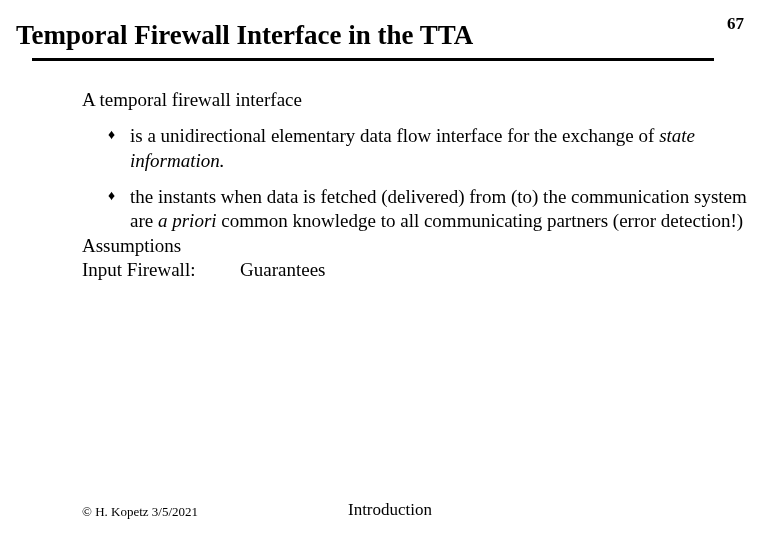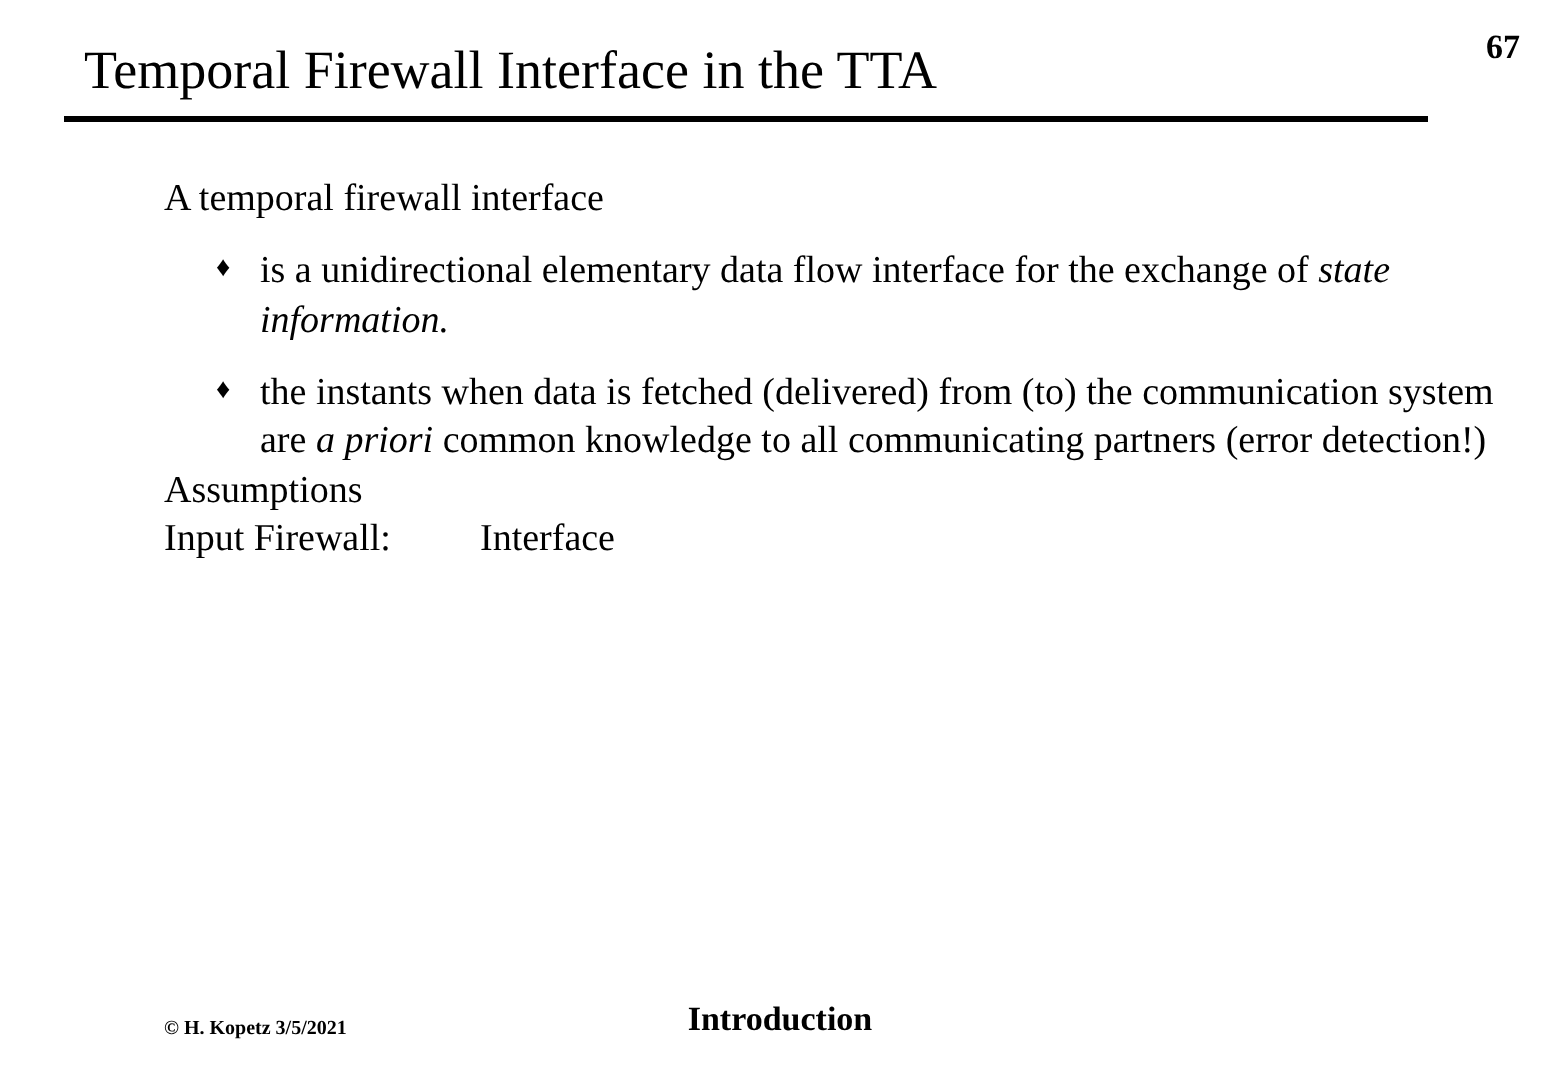--- a/index.html
+++ b/index.html
@@ -8,30 +8,30 @@
     height: 540px;
     background: #ffffff;
     font-family: "Times New Roman", Times, serif;
     color: #000000;
     position: relative;
     overflow: hidden;
   }
   .page-number {
     position: absolute;
     top: 14px;
-    right: 20px;
+    right: 36px;
     font-size: 17px;
     font-weight: bold;
   }
   .title {
     position: absolute;
     top: 20px;
-    left: 42px;
+    left: 16px;
     font-size: 27px;
-    font-weight: normal;
+    font-weight: bold;
   }
   .title-rule {
     position: absolute;
     top: 58px;
     left: 32px;
     width: 682px;
     border-bottom: 3px solid #000;
   }
   .content {
     position: absolute;
@@ -68,31 +68,31 @@
   .post-row {
     display: flex;
   }
   .post-label {
     width: 158px;
   }
   .footer-left {
     position: absolute;
     bottom: 20px;
     left: 82px;
-    font-size: 10px;
-    font-weight: bold;
+    font-size: 13px;
+    font-weight: normal;
   }
   .footer-center {
     position: absolute;
     bottom: 20px;
     left: 0;
     right: 0;
     text-align: center;
     font-size: 17px;
-    font-weight: bold;
+    font-weight: normal;
   }
 </style>
 </head>
 <body>
 
 <div class="page-number">67</div>
 
 <div class="title">Temporal Firewall Interface in the TTA</div>
 <div class="title-rule"></div>
 
@@ -105,19 +105,19 @@
     <li>
       <span>the instants when data is fetched (delivered) from (to) the communication  system are </span><span class="italic">a priori</span><span> common knowledge to all communicating partners (error detection!)</span>
     </li>
   </ul>
   <div class="post-lines">
     <div class="post-row">
       <span>Assumptions</span>
     </div>
     <div class="post-row">
       <span class="post-label">Input Firewall:</span>
-      <span>Interface</span>
+      <span>Guarantees</span>
     </div>
   </div>
 </div>
 
 <div class="footer-left">© H. Kopetz  3/5/2021</div>
 <div class="footer-center">Introduction</div>
 
 </body></html>

